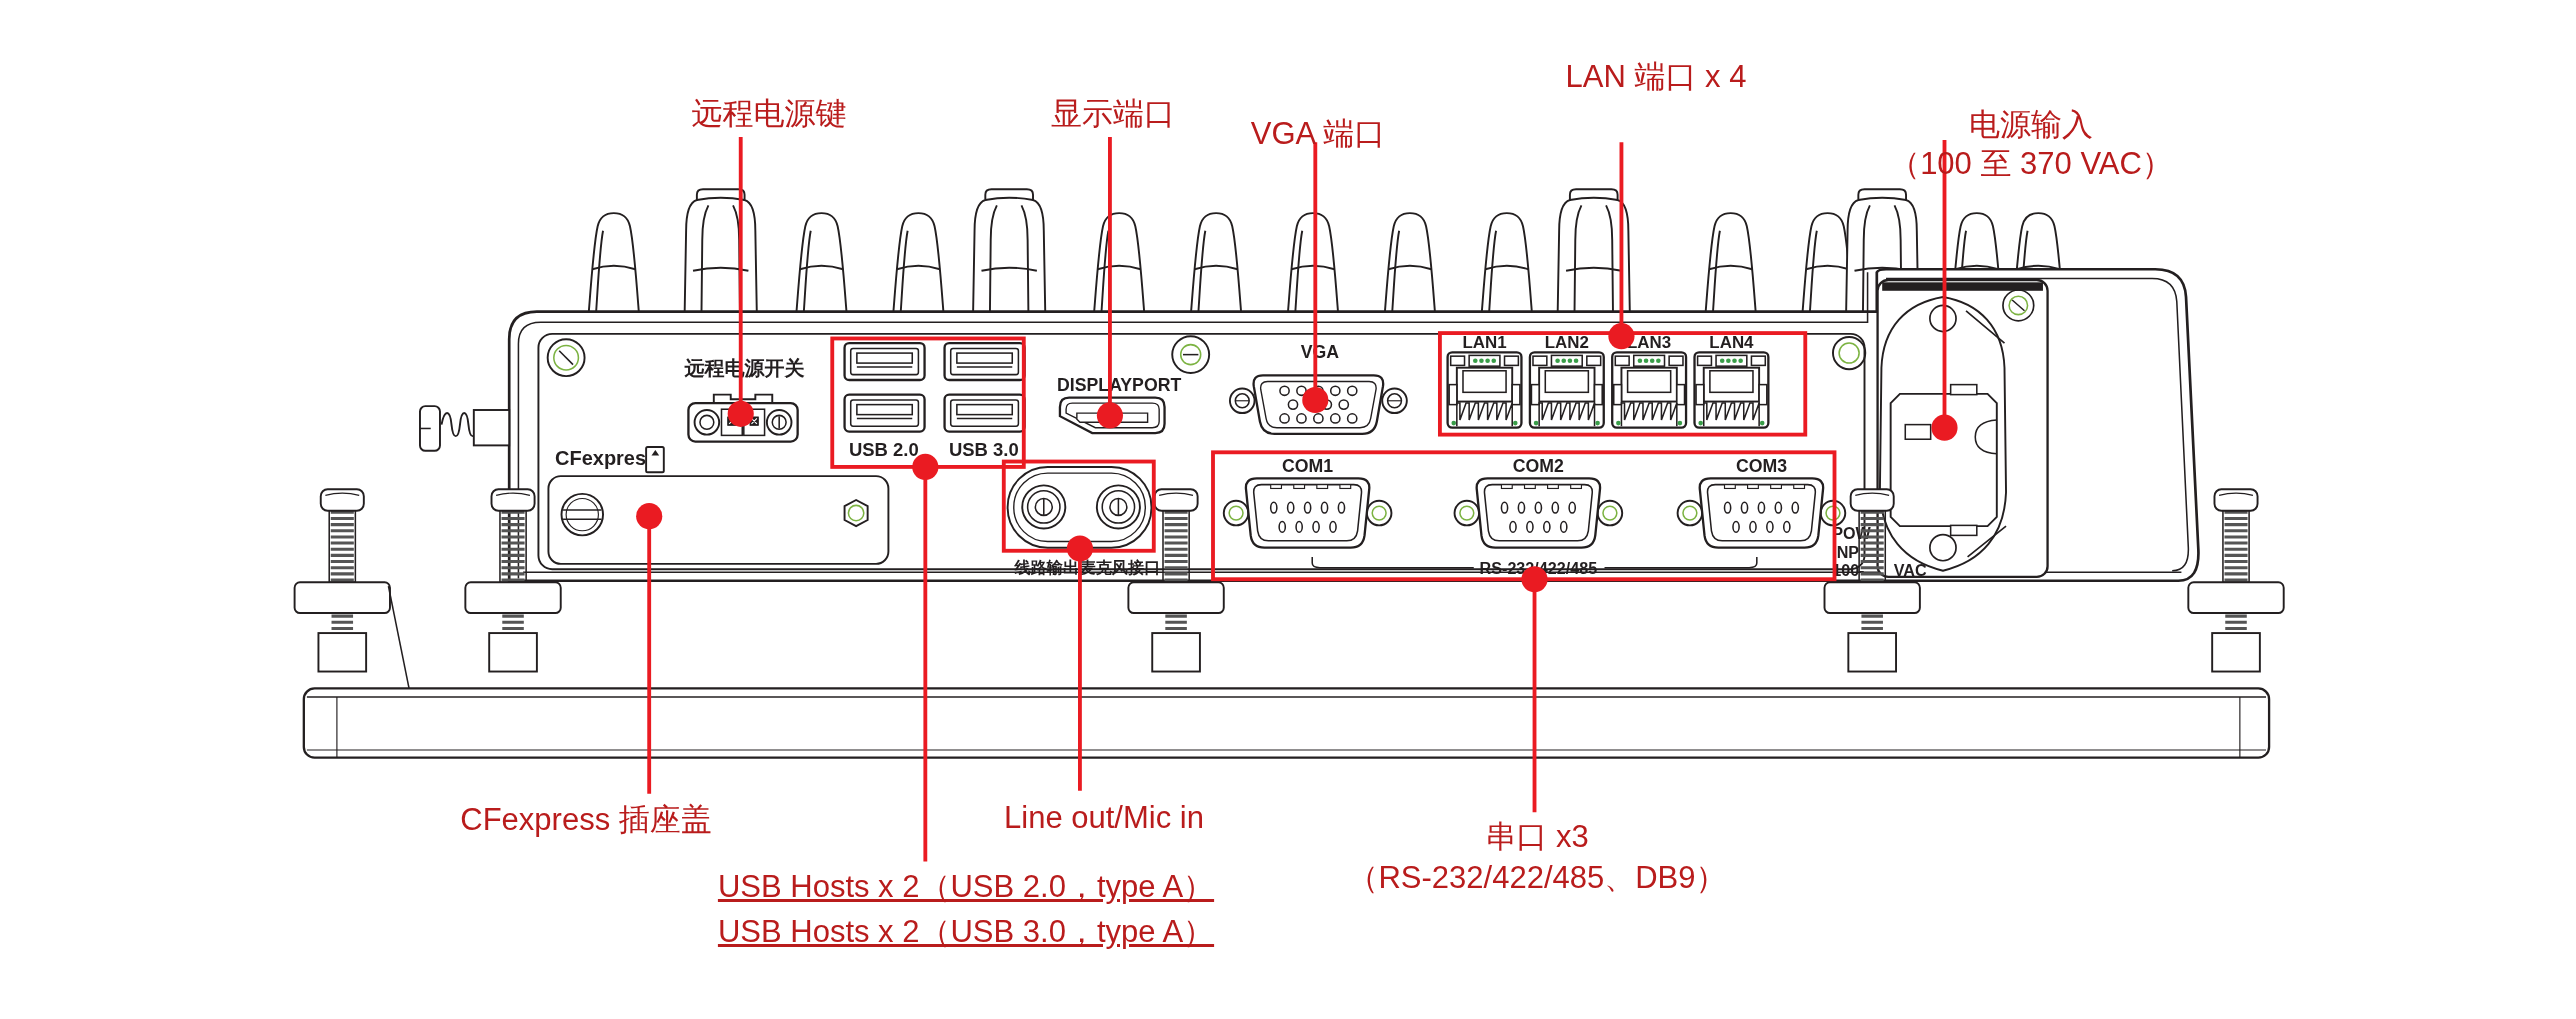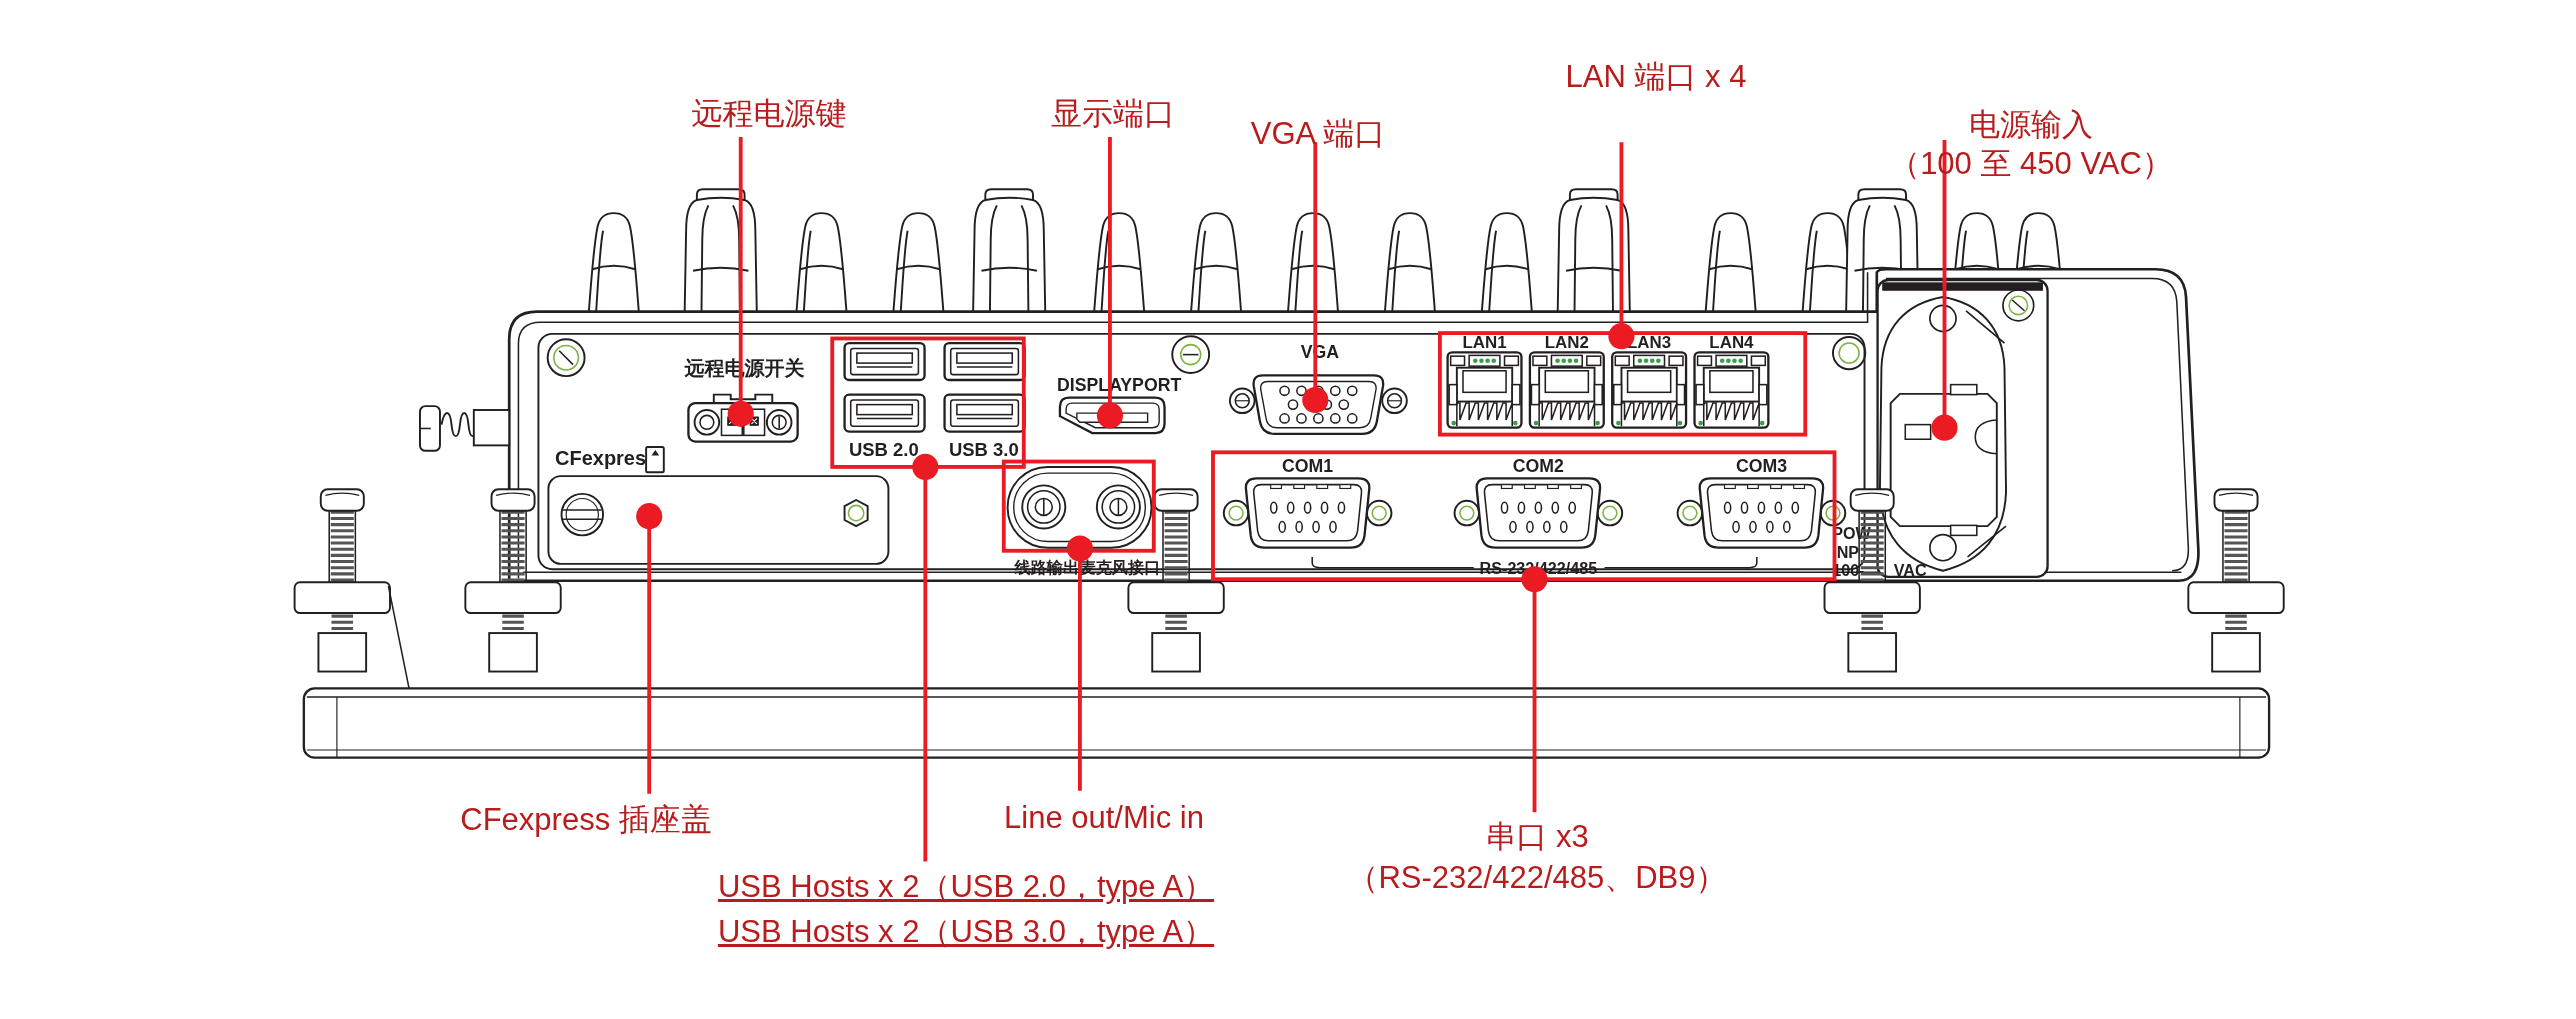--- a/index.html
+++ b/index.html
@@ -325,21 +325,21 @@
     <div>显示端口</div>
   </div>
   <div class="callout" style="left:1318px;top:98px;margin-top:16px;">
     <div>VGA 端口</div>
   </div>
   <div class="callout" style="left:1656px;top:58px;line-height:1.25;">
     <div>LAN 端口 x 4</div>
   </div>
   <div class="callout" style="left:2031px;top:58px;line-height:1.25;margin-top:48px;">
     <div>电源输入</div>
-    <div>（100 至 450 VAC）</div>
+    <div>（100 至 370 VAC）</div>
   </div>
   <div class="callout" style="left:586px;top:800px;">
     <div>CFexpress 插座盖</div>
   </div>
   <div class="callout" style="left:1104px;top:798px;">
     <div>Line out/Mic in</div>
   </div>
   <div class="callout" style="left:966px;top:865px;line-height:1.45;text-decoration:underline;">
     <div>USB Hosts x 2（USB 2.0，type A）</div>
     <div>USB Hosts x 2（USB 3.0，type A）</div>

